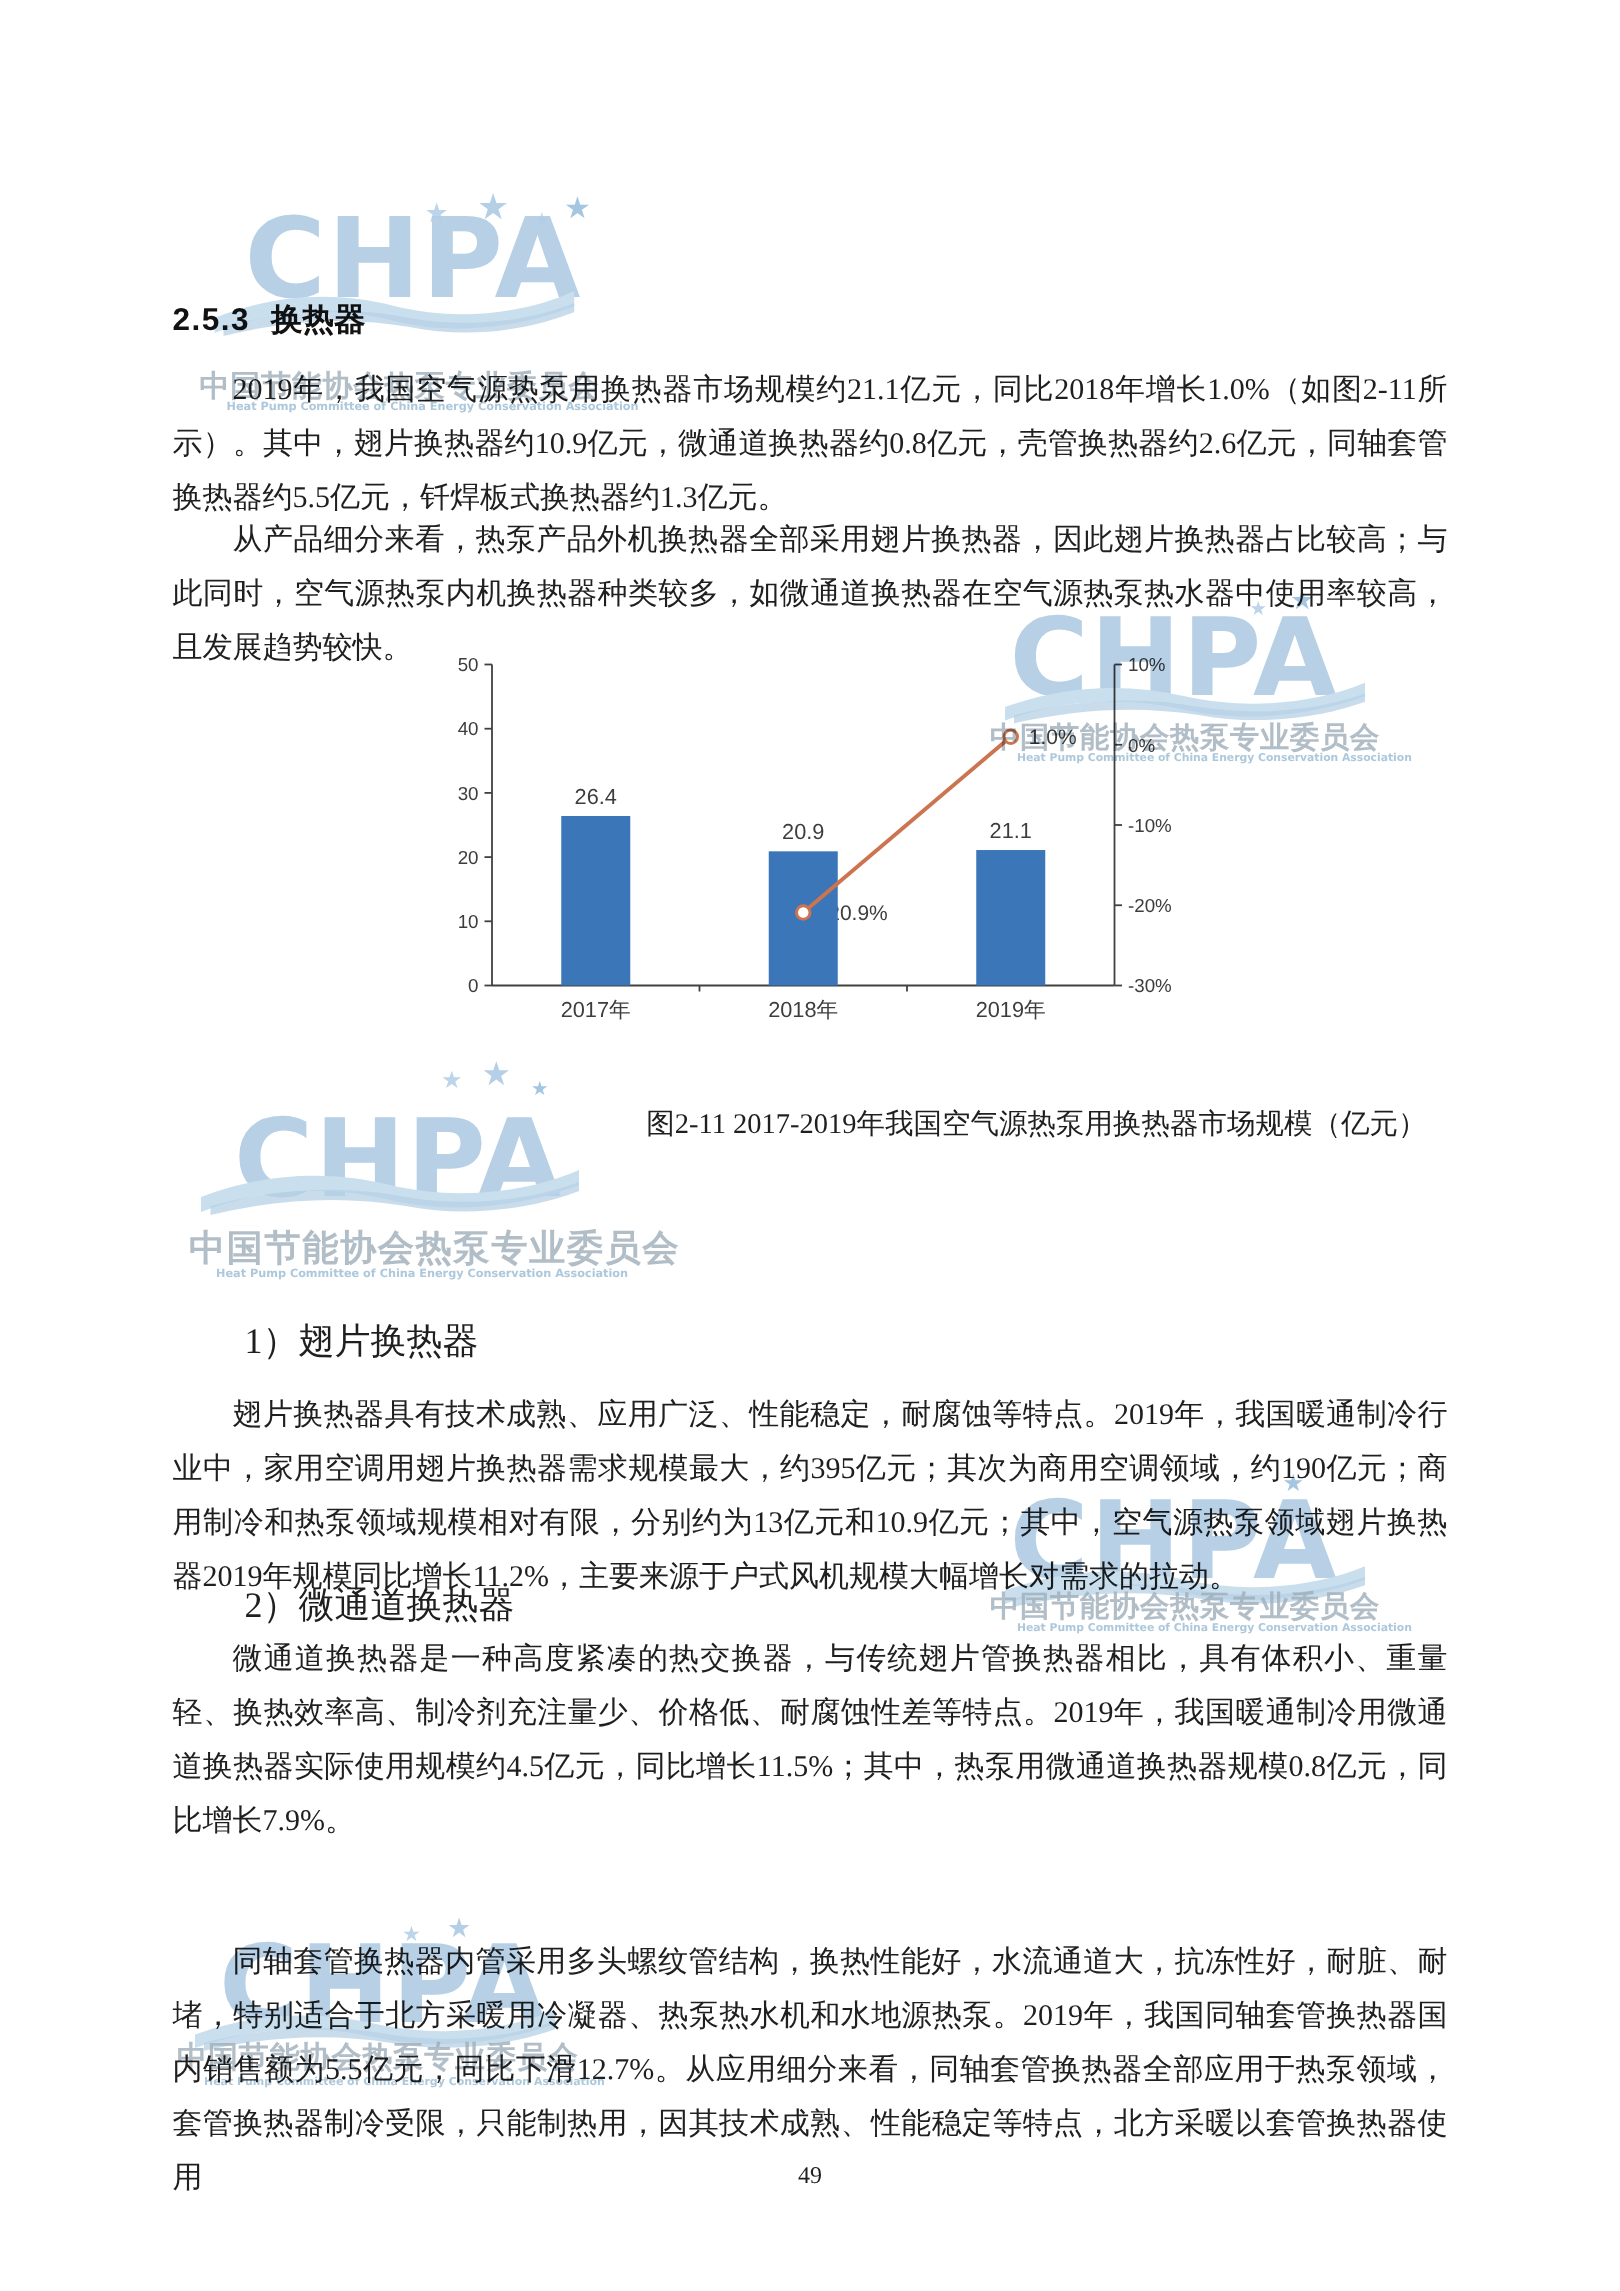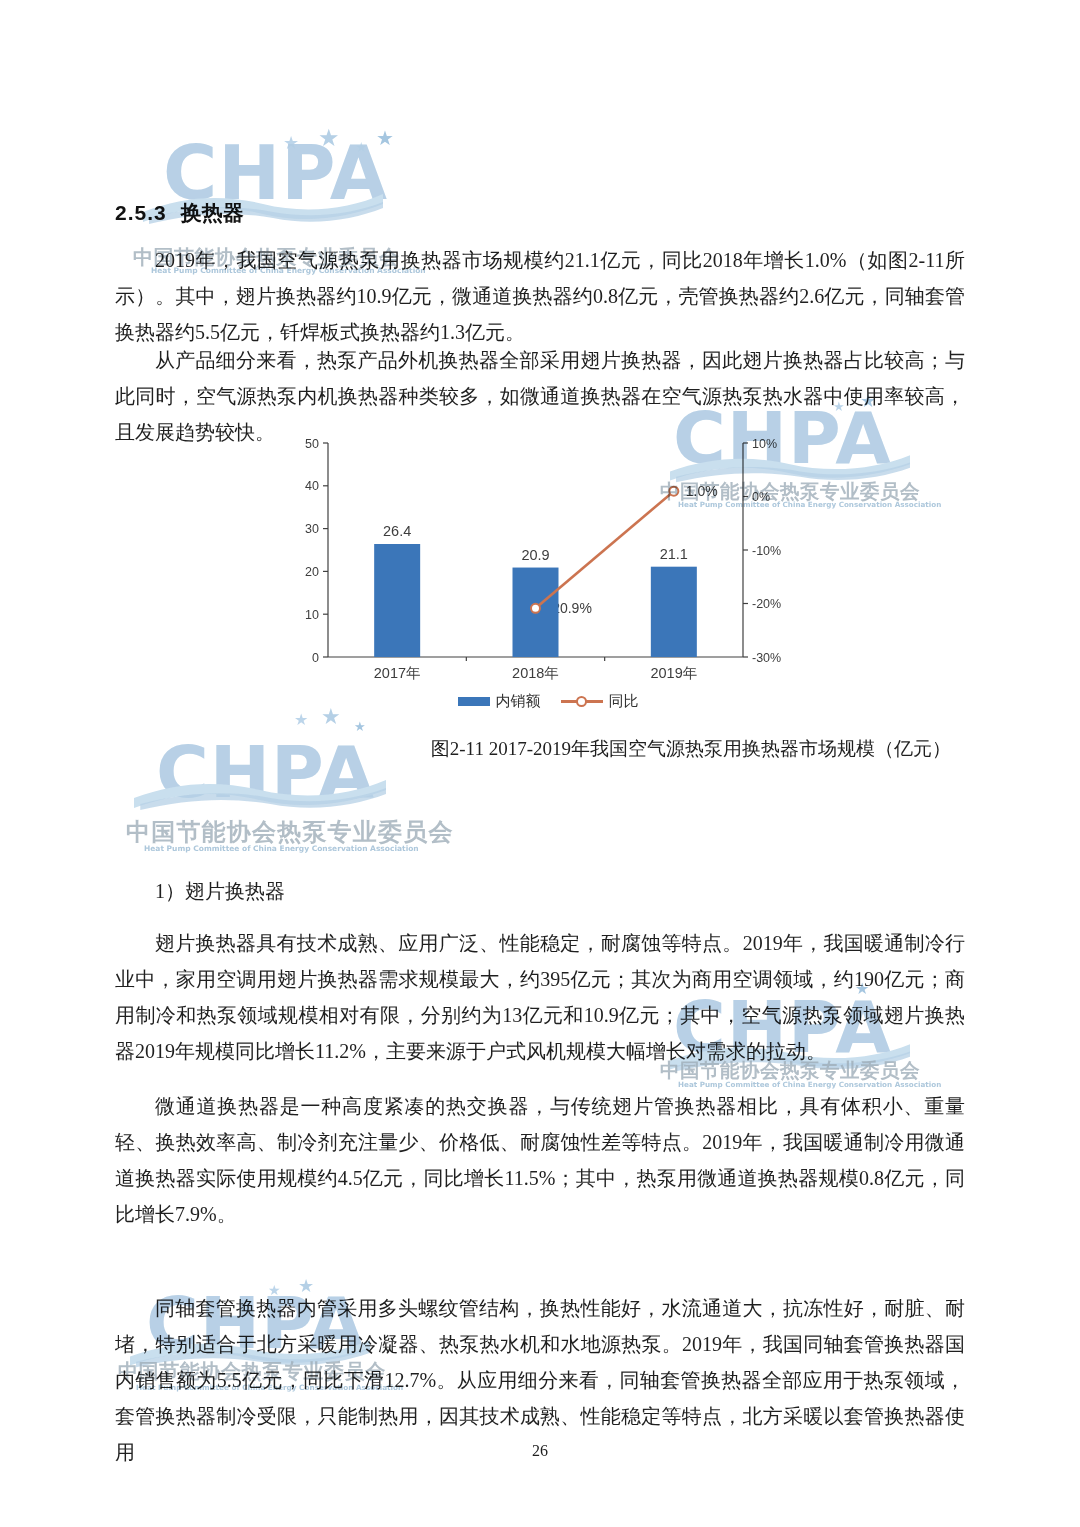--- a/index.html
+++ b/index.html
@@ -6,21 +6,21 @@
   .page{position:relative;width:1080px;height:1527px;background:#fff;overflow:hidden;
         font-family:"Liberation Serif","DejaVu Serif",serif;color:var(--text,#1f1f1f);}
 
   
   .heading{position:absolute;left:115px;top:182px;font-family:"Liberation Sans","DejaVu Sans",sans-serif;
            font-size:21px;font-weight:bold;color:#121212;z-index:1;}
   .heading .num{margin-right:14px;letter-spacing:1px;}
   .para{position:absolute;left:115px;width:850px;font-size:20px;line-height:36px;
         text-align:justify;text-indent:2em;z-index:1;}
   .para.fill-last{text-align-last:justify;}
-  .subhead{position:absolute;left:115px;width:850px;font-size:20px;text-indent:2em;z-index:1;}
+  .subhead{position:absolute;left:115px;width:850px;font-size:24px;text-indent:2em;z-index:1;}
   .caption{position:absolute;left:101px;top:736px;width:850px;text-align:right;font-size:19px;z-index:1;}
   .pageno{position:absolute;left:0;top:1442px;width:100%;text-align:center;font-size:16px;z-index:1;}
 
   
   .chart{position:absolute;left:298px;top:432px;width:500px;height:292px;z-index:1;}
   #chart-svg text{font-family:"Liberation Sans","DejaVu Sans",sans-serif;fill:#3d3d3d;}
   .legend{position:absolute;left:0;top:260px;width:500px;display:flex;justify-content:center;
           align-items:center;gap:20px;font-family:"Liberation Sans","DejaVu Sans",sans-serif;
           font-size:15px;color:#333;}
   .lg-item{display:flex;align-items:center;gap:6px;}
@@ -157,38 +157,27 @@
         </g>
         <g fill="#3B76B9">
           <rect x="76.16666666666667" y="112.008" width="46" height="112.992"></rect>
           <rect x="214.5" y="135.548" width="46" height="89.452"></rect>
           <rect x="352.83333333333337" y="134.692" width="46" height="90.30799999999999"></rect>
         </g>
         <polyline points="237.5,176.315 375.83333333333337,59.150000000000006" fill="none" stroke="#CC7450" stroke-width="2.6"></polyline>
         <circle cx="237.5" cy="176.315" r="4.5" fill="#fff" stroke="#CC7450" stroke-width="2"></circle>
         <circle cx="375.83333333333337" cy="59.150000000000006" r="4.5" fill="#fff" stroke="#CC7450" stroke-width="2"></circle>
       </svg>
-    <div class="legend">
-      <span class="lg-item">
-        <span class="lg-swatch"></span>
-        <span>内销额</span>
-      </span>
-      <span class="lg-item">
-        <span class="lg-line">
-            <span class="lg-ring"></span>
-          </span>
-        <span>同比</span>
-      </span>
-    </div>
   </div>
 
   <div class="caption">图2-11 2017-2019年我国空气源热泵用换热器市场规模（亿元）</div>
 
 
   <div class="subhead" style="top:878px;">1）翅片换热器</div>
   <p class="para" style="top:905px;">翅片换热器具有技术成熟、应用广泛、性能稳定，耐腐蚀等特点。2019年，我国暖通制冷行业中，家用空调用翅片换热器需求规模最大，约395亿元；其次为商用空调领域，约190亿元；商用制冷和热泵领域规模相对有限，分别约为13亿元和10.9亿元；其中，空气源热泵领域翅片换热器2019年规模同比增长11.2%，主要来源于户式风机规模大幅增长对需求的拉动。</p>
 
+  <div class="subhead" style="top:1054px;">2）微通道换热器</div>
   <p class="para" style="top:1048px;margin-top:40px;">微通道换热器是一种高度紧凑的热交换器，与传统翅片管换热器相比，具有体积小、重量轻、换热效率高、制冷剂充注量少、价格低、耐腐蚀性差等特点。2019年，我国暖通制冷用微通道换热器实际使用规模约4.5亿元，同比增长11.5%；其中，热泵用微通道换热器规模0.8亿元，同比增长7.9%。</p>
 
   <p class="para fill-last" style="top:1270px;">同轴套管换热器内管采用多头螺纹管结构，换热性能好，水流通道大，抗冻性好，耐脏、耐堵，特别适合于北方采暖用冷凝器、热泵热水机和水地源热泵。2019年，我国同轴套管换热器国内销售额为5.5亿元，同比下滑12.7%。从应用细分来看，同轴套管换热器全部应用于热泵领域，套管换热器制冷受限，只能制热用，因其技术成熟、性能稳定等特点，北方采暖以套管换热器使用</p>
 
-  <div class="pageno">26</div>
+  <div class="pageno">49</div>
 </div>
 
 </body></html>

